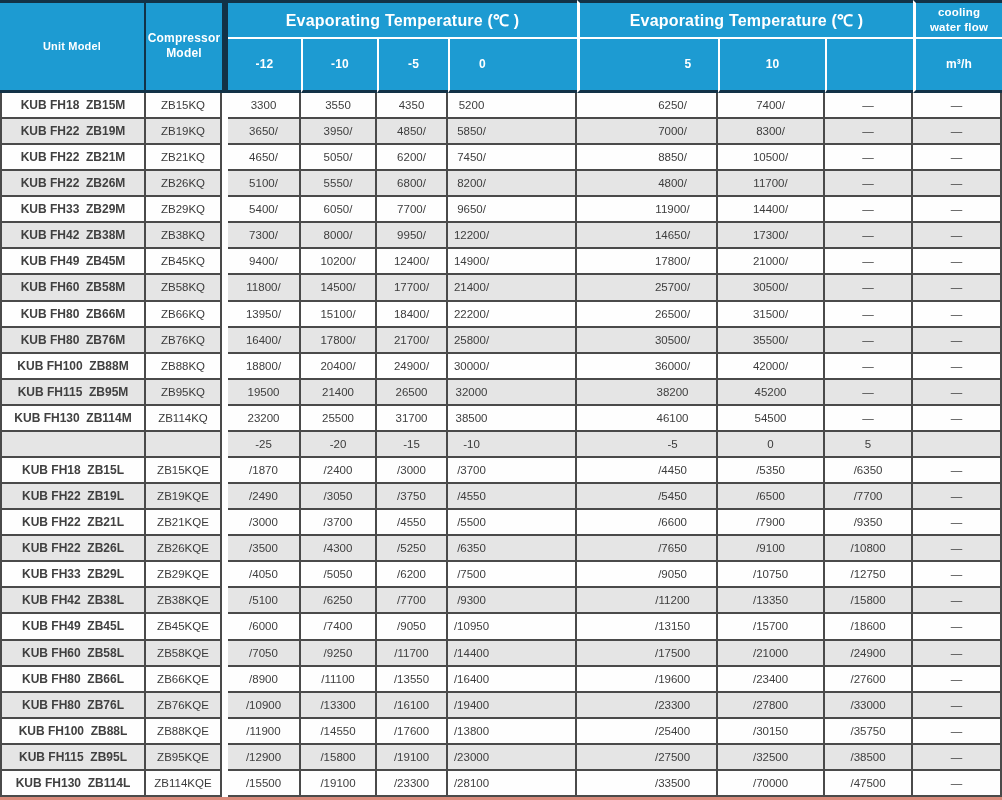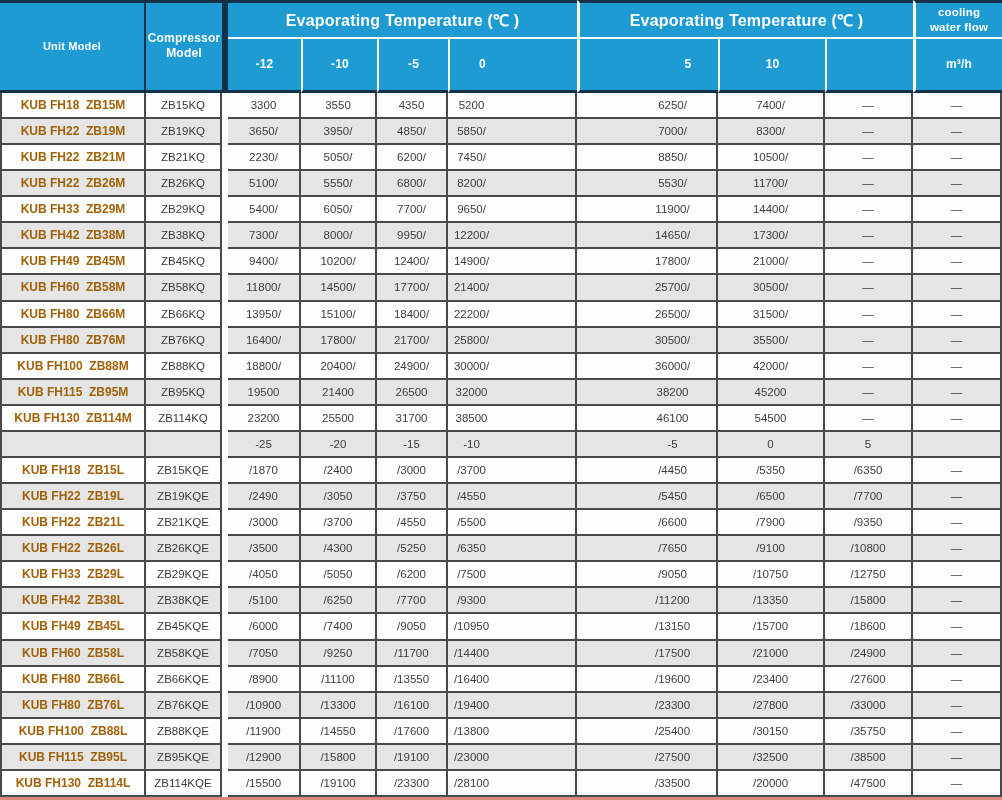--- a/index.html
+++ b/index.html
@@ -59,21 +59,21 @@
     background: #fefefe;
     height: 24px;
   }
   tbody tr.alt td { background: var(--alt-gray); }
   tbody td.gutter { border: none; background: #ffffff; }
   tbody tr.alt td.gutter { background: #ffffff; }
   tbody td.unit {
     border-left: 2px solid var(--grid);
     font-weight: bold;
     font-size: 12px;
-    color: #a16207;
+    color: #404040;
     white-space: pre;
   }
   tbody td.comp { font-size: 11.5px; color: #3a3a3a; }
   td.c3 { padding-right: 80px; }
   td.c4 { padding-left: 52px; }
   tr.sep td { color: #3a3a3a; }
 
   .bottom-strip { width: 1002px; height: 3px; background: var(--bottom-red); }
 </style>
 </head>
@@ -138,38 +138,38 @@
           <td class="val c3">5850/</td>
           <td class="val c4">7000/</td>
           <td class="val c5">8300/</td>
           <td class="val c6">—</td>
           <td class="val c7">—</td>
         </tr>
         <tr>
           <td class="unit">KUB FH22  ZB21M</td>
           <td class="comp">ZB21KQ</td>
           <td class="gutter"></td>
-          <td class="val c0">2230/</td>
+          <td class="val c0">4650/</td>
           <td class="val c1">5050/</td>
           <td class="val c2">6200/</td>
           <td class="val c3">7450/</td>
           <td class="val c4">8850/</td>
           <td class="val c5">10500/</td>
           <td class="val c6">—</td>
           <td class="val c7">—</td>
         </tr>
         <tr class="alt">
           <td class="unit">KUB FH22  ZB26M</td>
           <td class="comp">ZB26KQ</td>
           <td class="gutter"></td>
           <td class="val c0">5100/</td>
           <td class="val c1">5550/</td>
           <td class="val c2">6800/</td>
           <td class="val c3">8200/</td>
-          <td class="val c4">5530/</td>
+          <td class="val c4">4800/</td>
           <td class="val c5">11700/</td>
           <td class="val c6">—</td>
           <td class="val c7">—</td>
         </tr>
         <tr>
           <td class="unit">KUB FH33  ZB29M</td>
           <td class="comp">ZB29KQ</td>
           <td class="gutter"></td>
           <td class="val c0">5400/</td>
           <td class="val c1">6050/</td>
@@ -455,20 +455,20 @@
         </tr>
         <tr>
           <td class="unit">KUB FH130  ZB114L</td>
           <td class="comp">ZB114KQE</td>
           <td class="gutter"></td>
           <td class="val c0">/15500</td>
           <td class="val c1">/19100</td>
           <td class="val c2">/23300</td>
           <td class="val c3">/28100</td>
           <td class="val c4">/33500</td>
-          <td class="val c5">/20000</td>
+          <td class="val c5">/70000</td>
           <td class="val c6">/47500</td>
           <td class="val c7">—</td>
         </tr>
       </tbody>
   </table>
   <div class="bottom-strip"></div>
 </div>
 
 </body></html>

